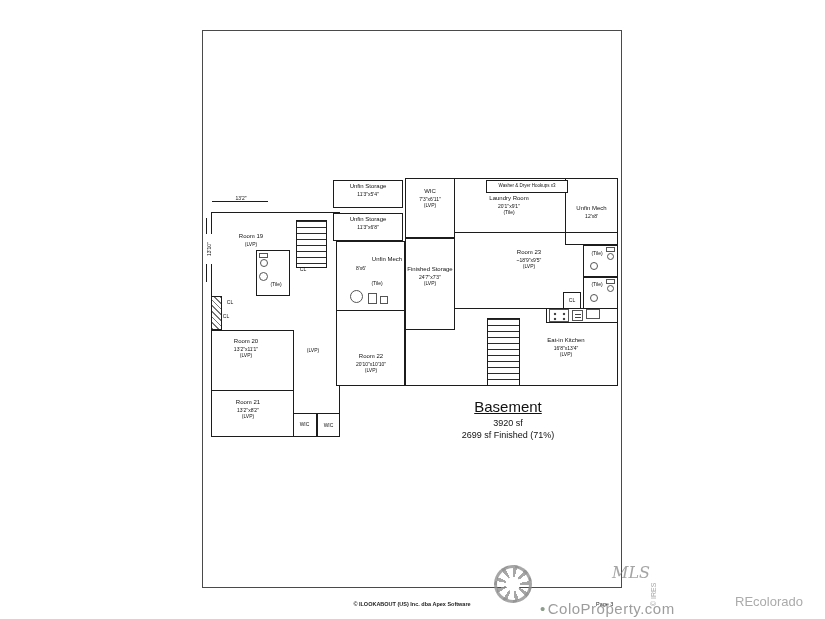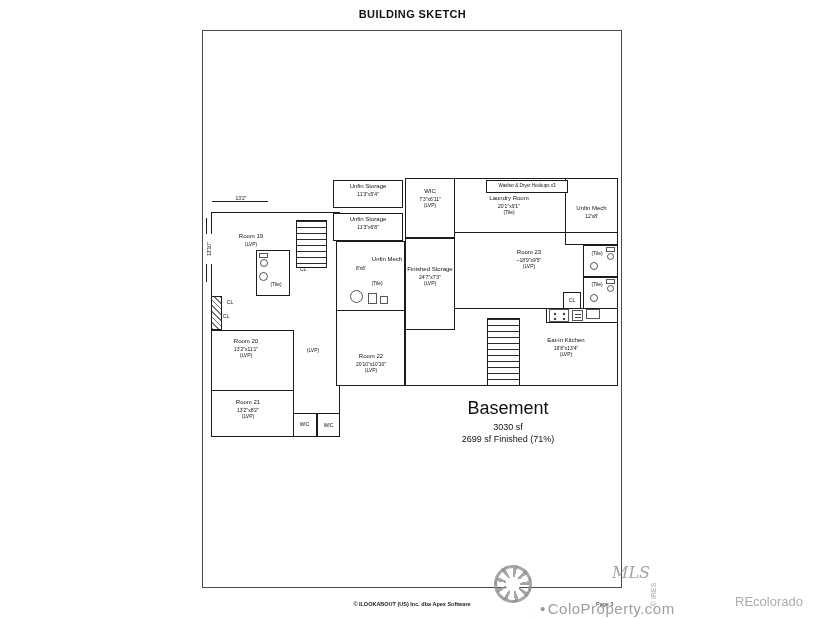--- a/index.html
+++ b/index.html
@@ -24,21 +24,21 @@
       radial-gradient(circle at 5px 9px,#444 1.3px,rgba(0,0,0,0) 1.6px),
       radial-gradient(circle at 14px 9px,#444 1.3px,rgba(0,0,0,0) 1.6px);}
   .f-dw{background-image:linear-gradient(#444,#444),linear-gradient(#444,#444);
         background-size:6px 1px;background-position:2px 3px,2px 6px;background-repeat:no-repeat;}
   .rlabel{position:absolute;text-align:center;font-size:6px;line-height:1.3;color:#111;}
   .rlabel .sub{font-size:5px;}
   .tiny{position:absolute;font-size:5px;color:#111;line-height:1.2;}
   .dimlab{position:absolute;font-size:5px;background:#fff;text-align:center;padding:0 1px;}
   .rot{transform:rotate(-90deg);}
   .summary{position:absolute;left:448px;top:398px;width:120px;text-align:center;}
-  .summary .s-name{font-size:18px;}
+  .summary .s-name{font-size:15px;text-decoration:underline;}
   .summary .s-area{font-size:9px;margin-top:3px;}
   .summary .s-fin{font-size:9px;margin-top:2px;}
   .fcopy{position:absolute;left:202px;top:601px;width:420px;text-align:center;
          font-size:5.5px;font-weight:bold;color:#222;}
   .fpage{position:absolute;left:596px;top:601px;font-size:5.5px;color:#222;}
   .wm-logo{position:absolute;left:494px;top:565px;width:38px;height:38px;border-radius:50%;
            border:3px solid rgba(145,145,145,.8);box-sizing:border-box;
            background:radial-gradient(circle,#fff 0 7px,rgba(255,255,255,0) 7.5px),
                       repeating-conic-gradient(rgba(145,145,145,.8) 0 14deg,rgba(255,255,255,0) 14deg 40deg);}
   .wm-ires{position:absolute;left:538px;top:560px;font-size:28px;font-weight:bold;
@@ -50,21 +50,20 @@
   .wm-bullet{color:rgba(120,140,120,.85);margin-right:2px;}
   .wm-vert{position:absolute;left:650px;top:606px;font-size:7px;color:rgba(140,140,140,.8);
            transform:rotate(-90deg);transform-origin:0 0;}
   .wm-reco{position:absolute;left:735px;top:594px;font-size:13px;color:#ababab;}
 </style>
 </head>
 <body>
 
 <div class="page">
 
-  <div class="title">BUILDING SKETCH</div>
   <div class="frame"></div>
 
   <div class="wall" style="left:211px;top:212px;width:129px;height:225px;"></div>
   <div class="wall" style="left:336px;top:241px;width:69px;height:145px;"></div>
   <div class="wall" style="left:405px;top:178px;width:213px;height:208px;"></div>
   <div class="wall" style="left:333px;top:180px;width:70px;height:28px;"></div>
   <div class="wall" style="left:333px;top:213px;width:70px;height:28px;"></div>
   <div class="wall" style="left:405px;top:178px;width:50px;height:60px;"></div>
   <div class="wall" style="left:405px;top:238px;width:50px;height:92px;"></div>
   <div class="wall" style="left:565px;top:178px;width:53px;height:67px;"></div>
@@ -176,21 +175,21 @@
   <div class="tiny" style="left:565px;top:297px;width:14px;text-align:center;">CL</div>
   <div class="tiny" style="left:294px;top:421px;width:21px;text-align:center;">WIC</div>
   <div class="tiny" style="left:318px;top:422px;width:21px;text-align:center;">WIC</div>
   <div class="tiny" style="left:263px;top:281px;width:26px;text-align:center;">(Tile)</div>
   <div class="tiny" style="left:585px;top:250px;width:24px;text-align:center;">(Tile)</div>
   <div class="tiny" style="left:585px;top:281px;width:24px;text-align:center;">(Tile)</div>
   <div class="tiny" style="left:487px;top:183px;width:80px;text-align:center;font-size:4.5px;">Washer &amp; Dryer Hookups x3</div>
 
   <div class="summary">
     <div class="s-name">Basement</div>
-    <div class="s-area">3030 sf</div>
+    <div class="s-area">3920 sf</div>
     <div class="s-fin">2699 sf Finished (71%)</div>
   </div>
 
   <div class="fcopy">© ILOOKABOUT (US) Inc. dba Apex Software</div>
   <div class="fpage">Page 3</div>
 
   <div class="wm-logo"></div>
   <div class="wm-mls">MLS</div>
   <div class="wm-site">
     <span class="wm-bullet">•</span><span>ColoProperty.com</span>

